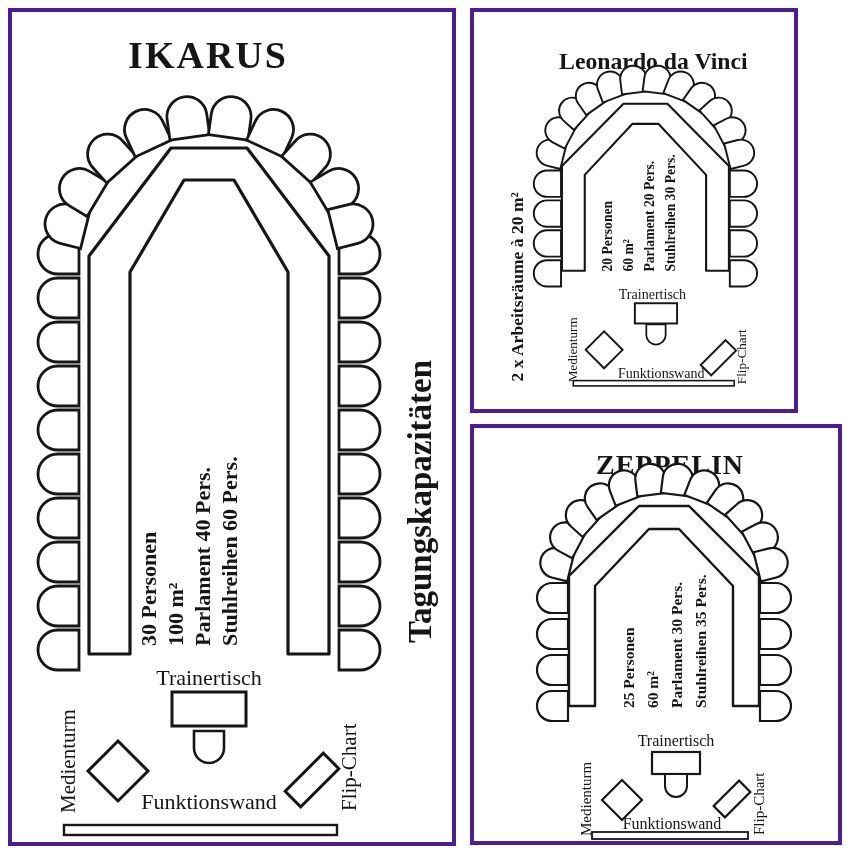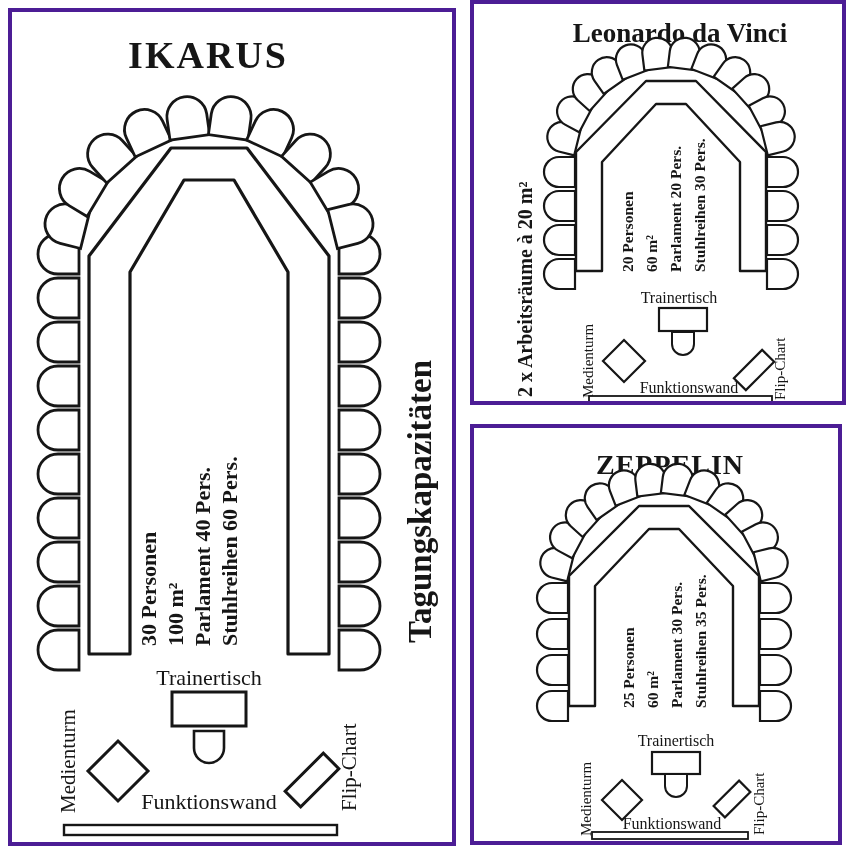--- a/index.html
+++ b/index.html
@@ -81,21 +81,21 @@
     <text transform="translate(63,801) rotate(-90)" font-size="21">Medienturm</text>
 
     <rect class="furn" x="273" y="757" width="54" height="22" transform="rotate(-45 300 768)"></rect>
     <text transform="translate(344,799) rotate(-90)" font-size="21">Flip-Chart</text>
 
     <text x="197" y="797" font-size="22" text-anchor="middle">Funktionswand</text>
     <rect class="bar" x="52" y="813" width="273" height="10"></rect>
   </svg>
 </section>
 
-<section class="panel" style="left:470px;top:0;width:376px;height:405px;">
+<section class="panel" style="left:470px;top:8px;width:328px;height:405px;">
   <svg class="small" viewBox="0 0 364 397">
     <defs>
       <path id="chair-sm-a" d="M -15,16 V 0 A 15 15 0 0 1 15,0 V 16 Z" fill="#ffffff" stroke="#161616" stroke-width="2.2"></path>
       <path id="tchair-sm-a" d="M -11,12 V 0 A 11 11 0 0 1 11,0 V 12 Z" fill="#ffffff" stroke="#161616" stroke-width="2"></path>
     </defs>
 
     <text class="title" x="204" y="38" font-size="27" text-anchor="middle">Leonardo da Vinci</text>
 
     <g id="chairs-leonardo">
         <use href="#chair-sm-a" transform="translate(83 168) rotate(-90)"></use>

